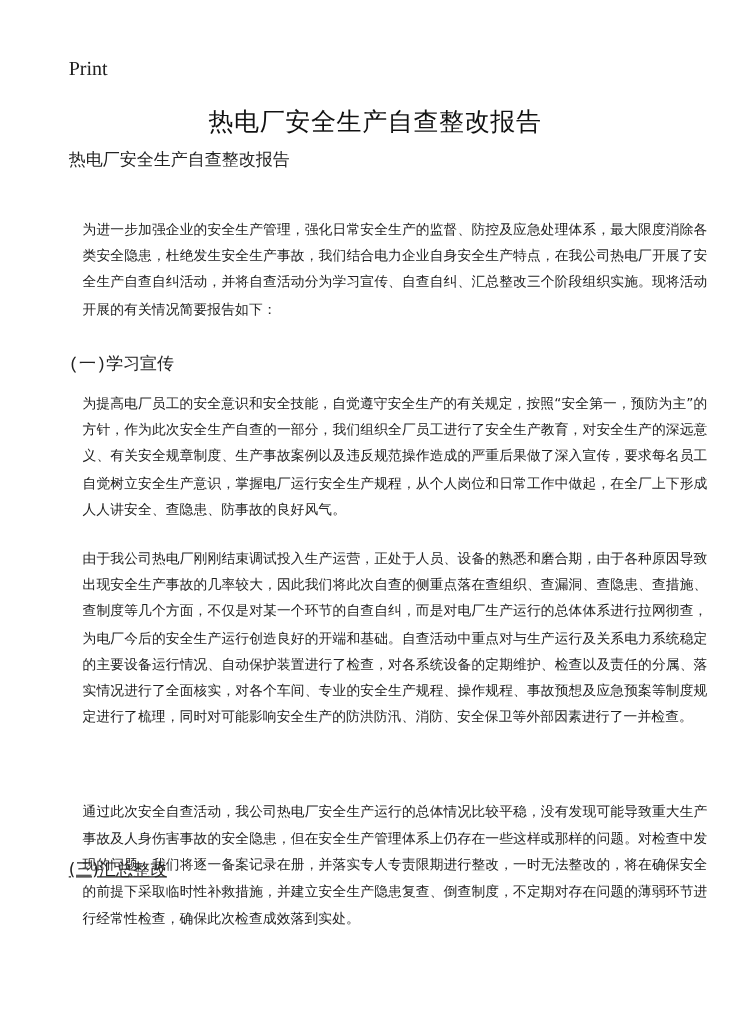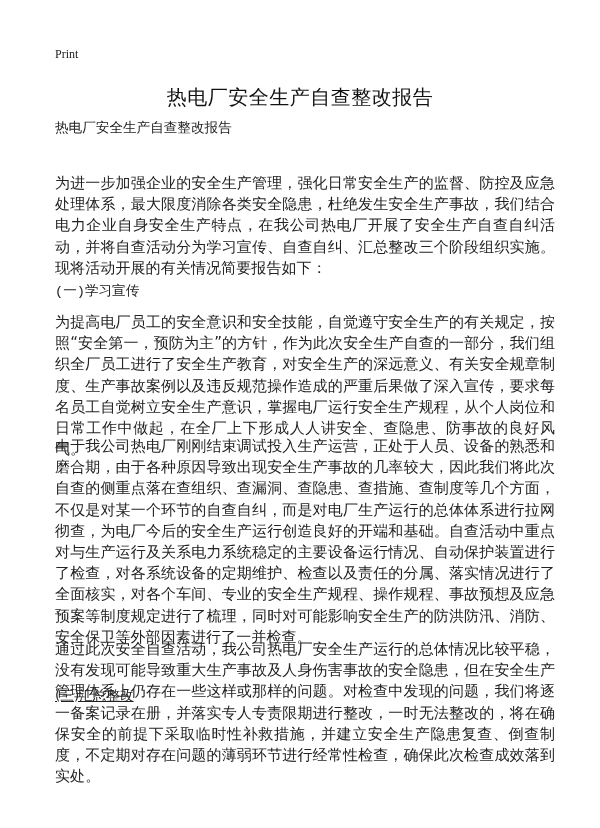--- a/index.html
+++ b/index.html
@@ -1,26 +1,26 @@
 <!DOCTYPE html>
 <html><head>
 <meta charset="utf-8">
 <style>
   html, body { margin: 0; padding: 0; background: #ffffff; }
   body { width: 600px; height: 828px; overflow: hidden; position: relative;
          font-family: "DejaVu Sans", "Liberation Sans", sans-serif; color: #1a1a1a; }
   .page { position: absolute; left: 0; top: 0; width: 600px; height: 828px; }
   .print { position: absolute; left: 55px; top: 47px; font-family: "Liberation Serif", serif;
-           font-size: 12px; color: #222; }
+           font-size: 16px; color: #222; }
   .title { position: absolute; left: 0; width: 600px; top: 84px; text-align: center;
            font-size: 20px; letter-spacing: 0.5px; color: #111; }
   .line-block { position: absolute; left: 55px; width: 500px; font-size: 13.6px; color: #222; }
   .subtitle { top: 119px; }
   .greeting { top: 148px; }
-  .para { position: absolute; left: 55px; width: 500px; font-size: 15px; line-height: 21.2px;
+  .para { position: absolute; left: 66px; width: 500px; font-size: 11px; line-height: 21.2px;
           color: #222; text-align: justify; word-break: break-all; letter-spacing: 0.1px; }
   .p1 { top: 173px; }
   .h1 { top: 282px; font-family: Liberation Mono, monospace; }
   .p2 { top: 312px; }
   .p3 { top: 436px; }
   .p4 { top: 603px; margin-top: 36px; }
   .h3 { top: 687px; text-decoration: underline; }
 </style>
 </head>
 <body>

